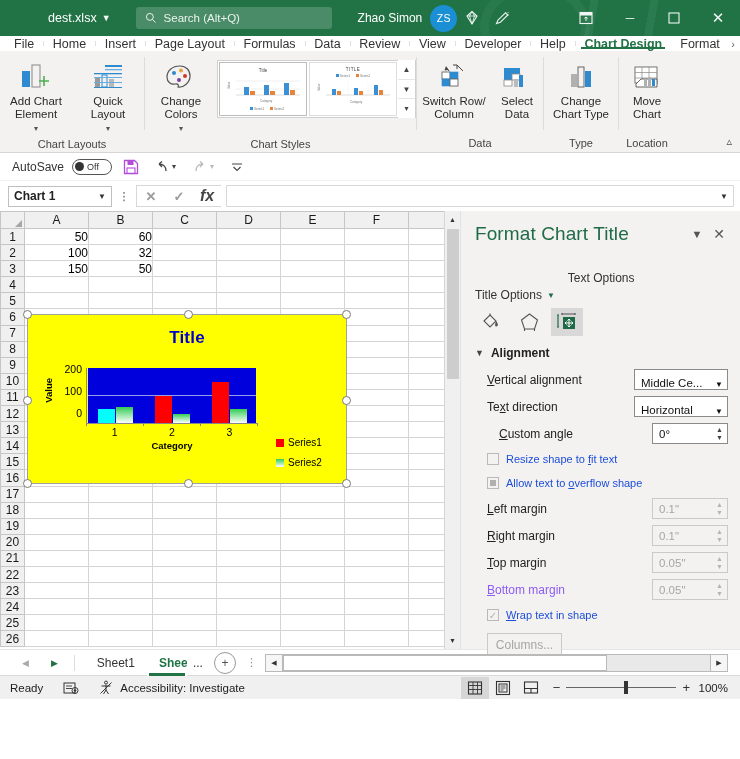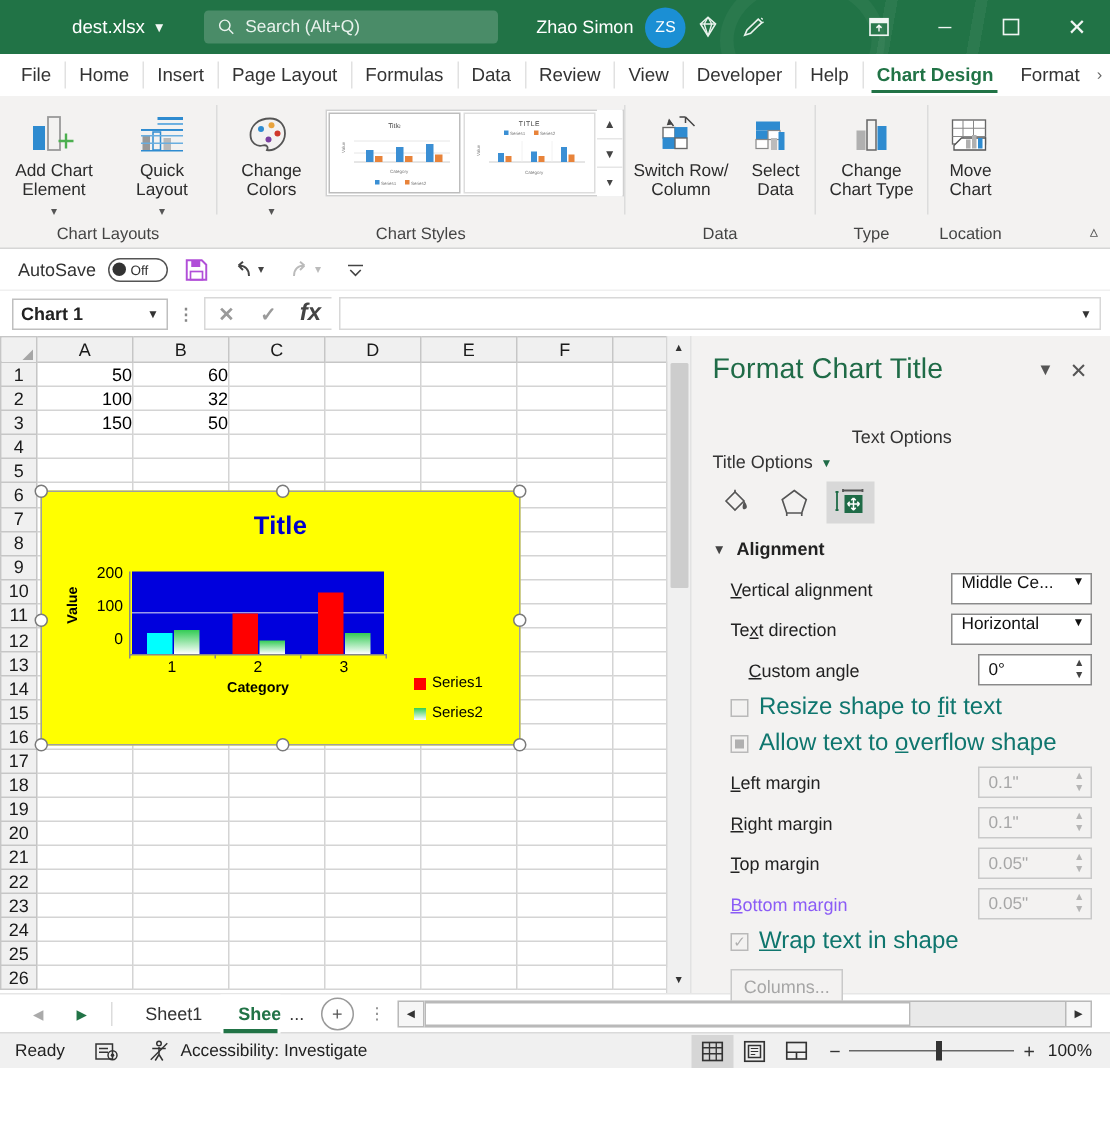--- a/index.html
+++ b/index.html
@@ -37,21 +37,21 @@
     width:27px; height:27px; border-radius:50%; background:#1b8fd4; color:#fff;
     font-size:10.5px; display:flex; align-items:center; justify-content:center;
     margin-left:8px; letter-spacing:.3px;
   }
   .tb-icon{ width:30px; height:36px; display:flex; align-items:center; justify-content:center; color:#e8f2ec; }
   .tb-spacer{ flex:1; }
   .win-btn{ width:44px; height:36px; display:flex; align-items:center; justify-content:center; color:#f0f6f3; }
 
   
   .ribbon-tabs{
-    height:28px; background:#fff; display:flex; align-items:stretch;
+    height:15px; background:#fff; display:flex; align-items:stretch;
     font-size:12.5px; border-bottom:none; position:relative;
   }
   .rtab{ padding:0 9px; display:flex; align-items:center; color:#333; white-space:nowrap; position:relative; }
   .rtab.first{ padding-left:14px; }
   .rtab.active{ color:#217346; font-weight:600; }
   .rtab.active::after{
     content:""; position:absolute; left:6px; right:6px; bottom:2px; height:2.5px; background:#217346;
   }
   .rtab-sep{ width:1px; background:#e1e1e1; margin:5px 0; }
   .tab-overflow{ margin-left:auto; width:16px; display:flex; align-items:center; justify-content:center; color:#666; font-size:11px; padding-right:3px;}
@@ -202,36 +202,36 @@
 
   .section-title{ display:flex; align-items:center; gap:7px; padding:10px 14px 6px; font-size:12px; font-weight:bold; color:#222; }
   .section-title .sc{ font-size:9px; font-weight:normal; color:#444; }
   .row{ display:flex; align-items:center; padding:4px 12px 4px 26px; height:27px; }
   .row .rlabel{ flex:1; font-size:12px; color:#222; }
   .row .rlabel.indent{ padding-left:12px; }
   .row.disabled .rlabel{ color:#a6a6a6; }
   u{ text-decoration:underline; }
   .ddown{
     width:94px; height:21px; background:#fff; border:1px solid #8a8a8a;
-    display:flex; align-items:flex-start; padding:0 4px 16px 6px; font-size:11.5px; color:#111;
+    display:flex; align-items:flex-end; padding:0 4px 0 6px; font-size:11.5px; color:#111;
   }
   .ddown .dc{ margin-left:auto; font-size:8px; }
   .spin{
     width:76px; height:21px; background:#fff; border:1px solid #8a8a8a;
     display:flex; align-items:center; padding:0 0 0 6px; font-size:11.5px; color:#111;
   }
   .spin.dis{ background:#f3f2f1; border-color:#c9c9c9; color:#a6a6a6; }
   .spin .sp-val{ flex:1; }
   .spin .arrows{ width:15px; height:19px; display:flex; flex-direction:column; align-items:center; justify-content:center; color:#444; font-size:7px; line-height:8px;}
   .spin.dis .arrows{ color:#b5b5b5; }
   .chkrow{ display:flex; align-items:center; gap:7px; padding:3px 12px 3px 26px; height:24px; }
   .chkbox{ width:12px; height:12px; border:1px solid #b9b9b9; background:#f3f2f1; display:flex; align-items:center; justify-content:center; }
   .chkbox.filled::after{ content:""; width:6px; height:6px; background:#b0b0b0; }
   .chkbox.checked{ color:#b0b0b0; font-size:10px; }
-  .chklabel{ font-size:16px; color:#0f766e; }
+  .chklabel{ font-size:11px; color:#1d4ed8; }
   .colbtn{
     margin:6px 0 0 26px; width:75px; height:24px; border:1px solid #c9c9c9;
     background:#f3f2f1; color:#a6a6a6; font-size:12px;
     display:flex; align-items:center; justify-content:center;
   }
 
   
   .sheetbar{ height:26px; background:#fff; display:flex; align-items:center; border-top:1px solid #e6e6e6; }
   .nav-arrows{ display:flex; align-items:center; padding-left:22px; gap:22px; }
   .nav-arrow{ font-size:9px; color:#aaa; }

